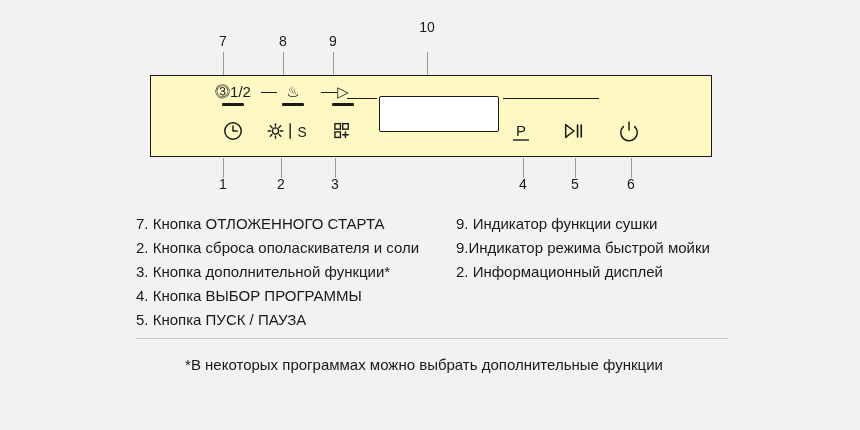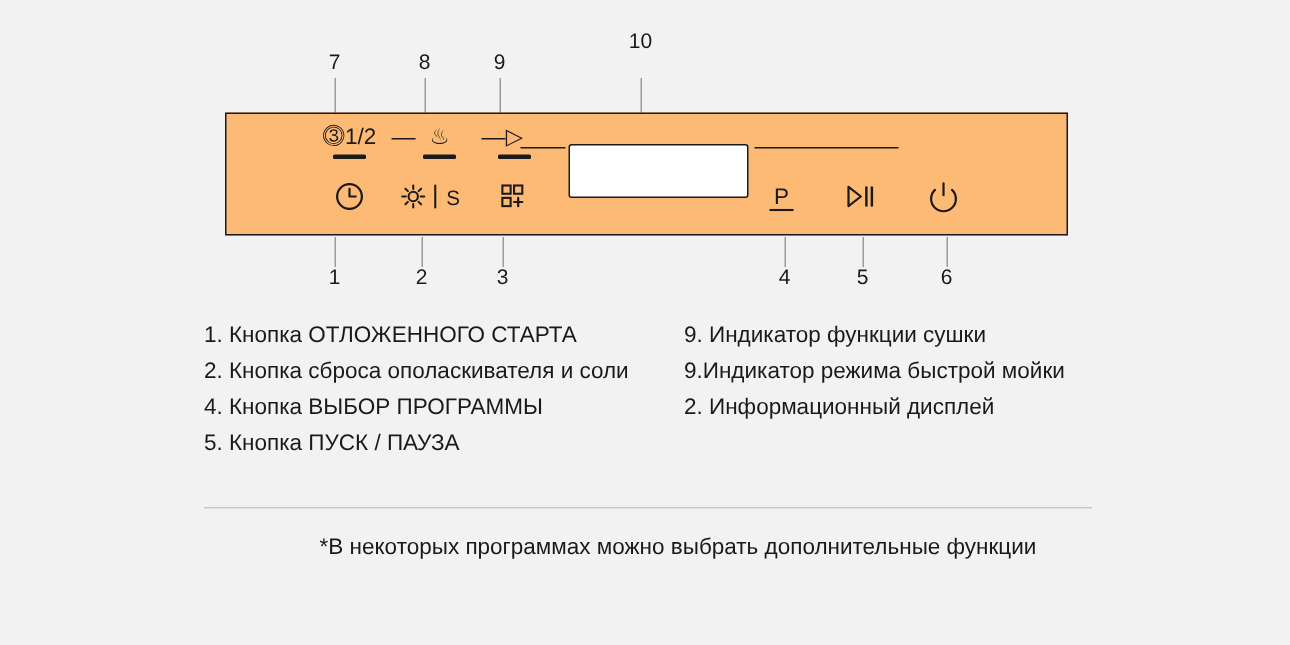--- a/index.html
+++ b/index.html
@@ -38,21 +38,21 @@
   }
 
   
   .panel {
     position: absolute;
     left: 150px;
     top: 75px;
     width: 562px;
     height: 82px;
     border: 1.6px solid #1a1a1a;
-    background: #fdba74;
+    background: #fef9c3;
     box-sizing: border-box;
   }
   .panel-inner {
     position: absolute;
     left: 0; top: 0;
     width: 100%; height: 100%;
   }
 
   
   .display {
@@ -133,21 +133,21 @@
   .divider {
     position: absolute;
     left: 136px;
     top: 338px;
     width: 592px;
     height: 1px;
     background: #c9c9c9;
   }
   .footnote {
     position: absolute;
-    left: 152px;
+    left: 124px;
     top: 352px;
     width: 600px;
     font-size: 15px;
     line-height: 25px;
     color: #1a1a1a;
     text-align: center;
   }
 </style>
 </head>
 <body>
@@ -270,22 +270,23 @@
   <div class="leader" style="left:523px; top:158px; height:20px;"></div>
   <div class="callout" style="left:508px; top:176px;">4</div>
 
   <div class="leader" style="left:575px; top:158px; height:20px;"></div>
   <div class="callout" style="left:560px; top:176px;">5</div>
 
   <div class="leader" style="left:631px; top:158px; height:20px;"></div>
   <div class="callout" style="left:616px; top:176px;">6</div>
 
   <div class="legend col1">
-    <div class="item">1. Кнопка ОТЛОЖЕННОГО СТАРТА</div>
+    <div class="item">7. Кнопка ОТЛОЖЕННОГО СТАРТА</div>
     <div class="item">2. Кнопка сброса ополаскивателя и соли</div>
+    <div class="item">3. Кнопка дополнительной функции*</div>
     <div class="item">4. Кнопка ВЫБОР ПРОГРАММЫ</div>
     <div class="item">5. Кнопка ПУСК / ПАУЗА</div>
   </div>
 
   <div class="legend col2">
     <div class="item">9. Индикатор функции сушки</div>
     <div class="item">9.Индикатор режима быстрой мойки</div>
     <div class="item">2. Информационный дисплей</div>
   </div>
 

